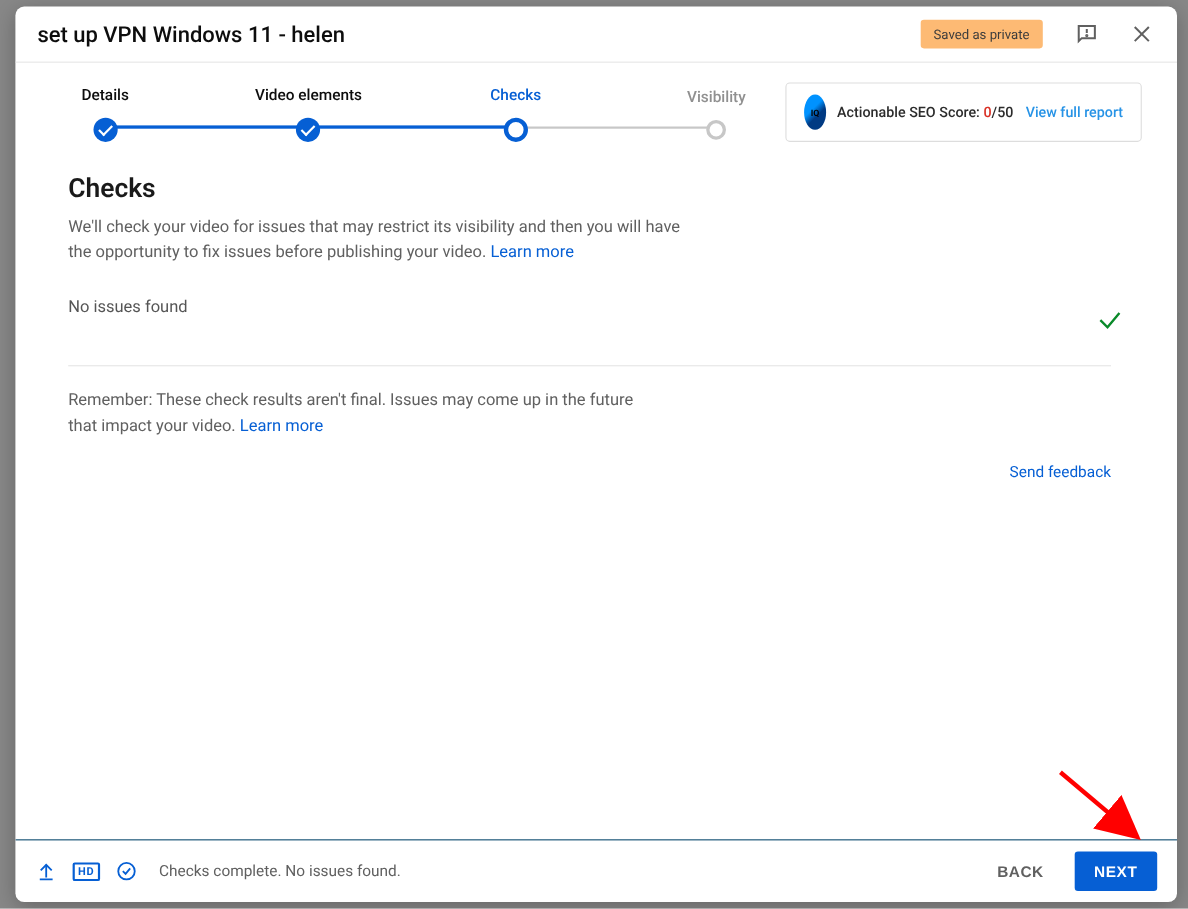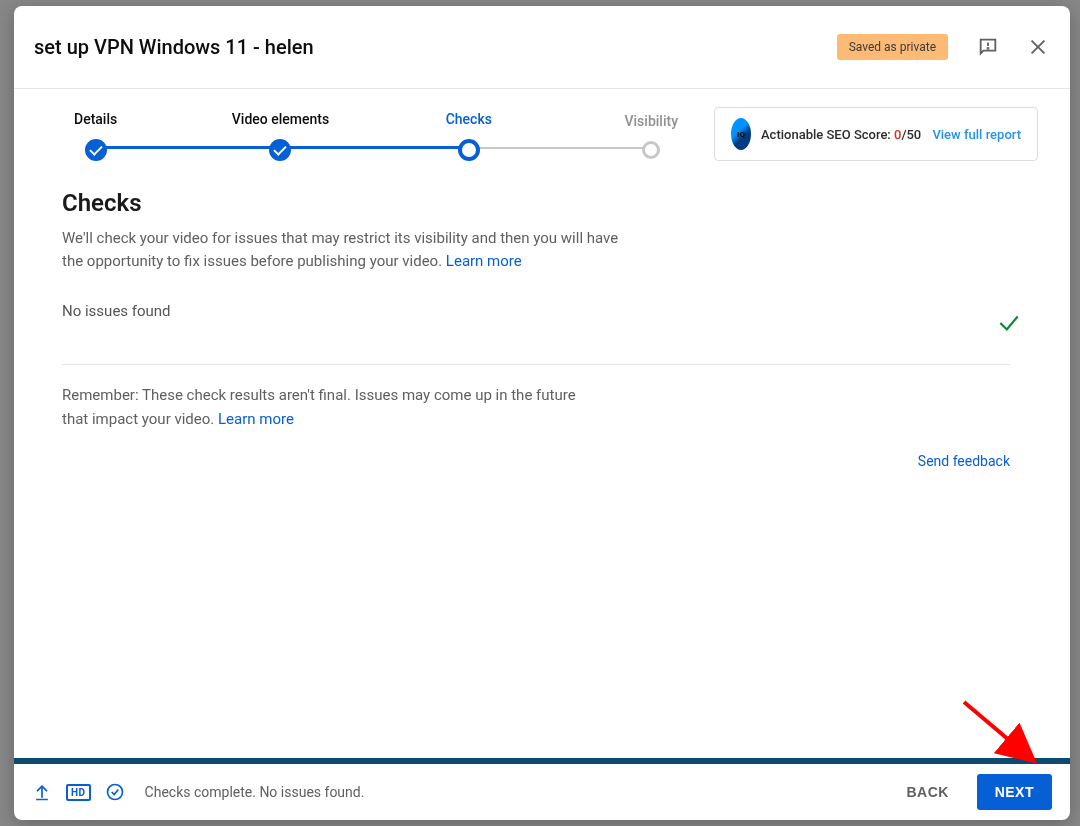--- a/index.html
+++ b/index.html
@@ -18,21 +18,21 @@
       border-radius: 8px;
       box-shadow: 0 4px 20px rgba(0,0,0,0.25);
       display: flex;
       flex-direction: column;
       overflow: hidden;
     }
     
     .dlg-header {
       display: flex;
       align-items: center;
-      padding: 28px 20px;
+      padding: 12px 20px;
       gap: 12px;
       border-bottom: 1px solid #e5e5e5;
     }
     .dlg-title {
       font-size: 20px;
       font-weight: 500;
       color: #0d0d0d;
       flex: 1;
     }
     .saved-pill {
@@ -138,21 +138,21 @@
     .remember { font-size: 15px; color: #606060; line-height: 1.6; max-width: 540px;}
     .send-feedback {
       text-align: right;
       padding-right: 12px;
       margin-top: 20px;
     }
     .send-feedback span { color: #065fd4; font-size: 14px; cursor: pointer;}
 
     
     .dlg-footer {
-      border-top: 6px solid #0c4a6e;
+      border-top: 1px solid #0c4a6e;
       display: flex;
       align-items: center;
       padding: 10px 18px;
       gap: 14px;
     }
     .ft-ico { color: #065fd4; display:flex; align-items:center;}
     .hd-badge {
       border: 2px solid #065fd4; color: #065fd4;
       font-size: 10px; font-weight: 700; padding: 1px 3px;
       border-radius: 2px; letter-spacing: 0.5px;

